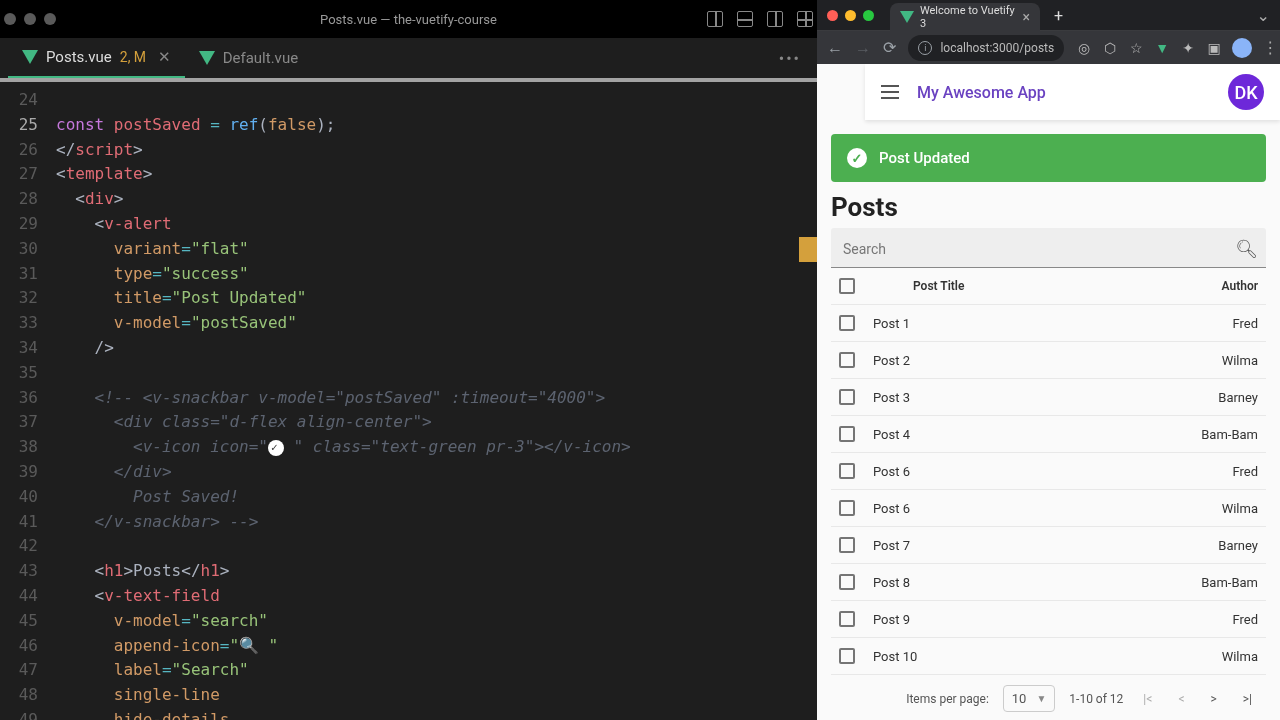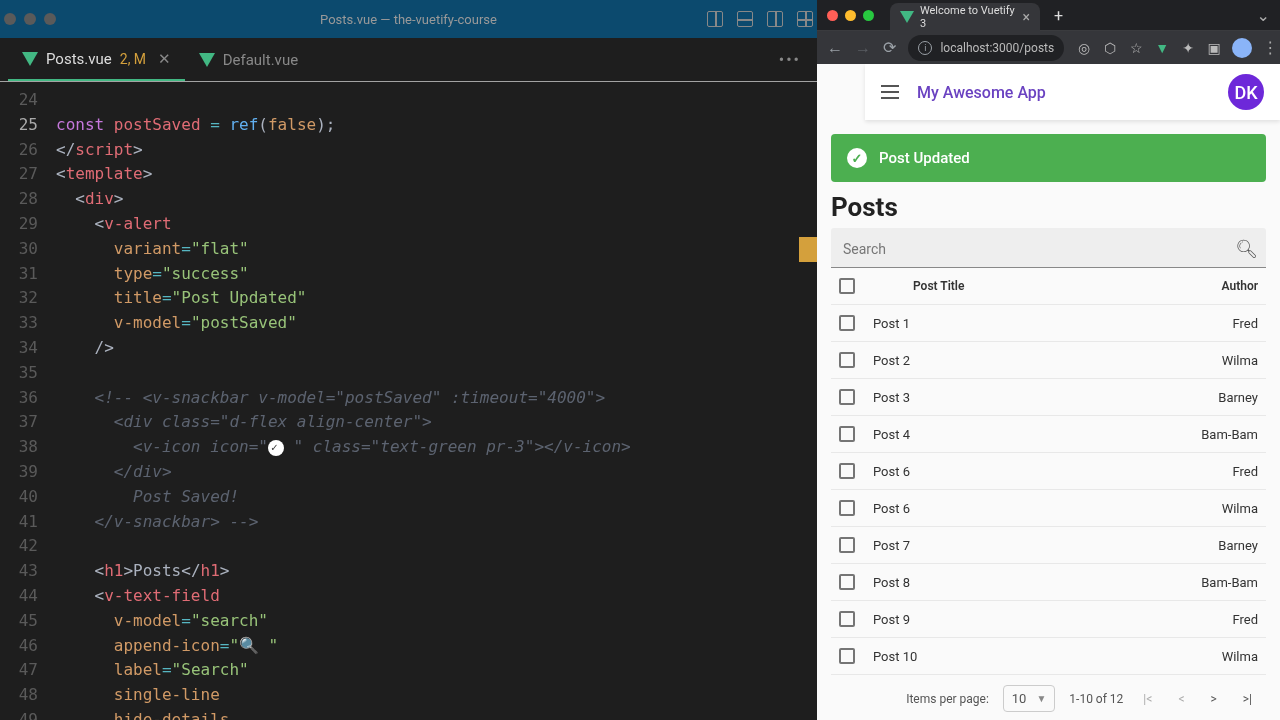--- a/index.html
+++ b/index.html
@@ -1,34 +1,34 @@
 <!DOCTYPE html>
 <html><head>
   <meta charset="utf-8">
   <style>
     * { box-sizing: border-box; margin: 0; padding: 0; }
     body { font-family: -apple-system, BlinkMacSystemFont, "Segoe UI", Roboto, sans-serif; width: 1280px; height: 720px; overflow: hidden; display: flex; background: #000; }
     
     
     .editor-panel { width: 817px; height: 720px; background: #1e1e1e; display: flex; flex-direction: column; }
-    .editor-titlebar { height: 38px; background: #0c4a6e; display: flex; align-items: center; padding: 0 4px; position: relative; }
+    .editor-titlebar { height: 38px; background: #000000; display: flex; align-items: center; padding: 0 4px; position: relative; }
     .traffic-lights { display: flex; gap: 8px; }
     .traffic-light { width: 12px; height: 12px; border-radius: 50%; }
     .tl-red { background: #5a5a5a; }
     .tl-yellow { background: #5a5a5a; }
     .tl-green { background: #5a5a5a; }
     .editor-title { position: absolute; left: 50%; transform: translateX(-50%); color: #999; font-size: 13px; }
     .layout-icons { margin-left: auto; display: flex; gap: 14px; }
     .layout-icon { width: 16px; height: 16px; border: 1.5px solid #888; border-radius: 2px; position: relative; }
     .layout-icon.split::after { content: ''; position: absolute; left: 50%; top: 0; bottom: 0; width: 1.5px; background: #888; }
     .layout-icon.hsplit::after { content: ''; position: absolute; top: 50%; left: 0; right: 0; height: 1.5px; background: #888; }
     .layout-icon.grid::before { content: ''; position: absolute; left: 50%; top: 0; bottom: 0; width: 1.5px; background: #888; }
     .layout-icon.grid::after { content: ''; position: absolute; top: 50%; left: 0; right: 0; height: 1.5px; background: #888; }
     
-    .editor-tabs { height: 44px; background: #1e1e1e; display: flex; align-items: center; border-bottom: 1px solid #a3a3a3; padding-left: 8px; }
+    .editor-tabs { height: 44px; background: #1e1e1e; display: flex; align-items: center; border-bottom: 4px solid #a3a3a3; padding-left: 8px; }
     .tab { display: flex; align-items: center; gap: 8px; padding: 0 14px; height: 100%; color: #888; font-size: 15px; }
     .tab.active { color: #ddd; border-bottom: 2px solid #42b883; }
     .vue-icon { width: 16px; height: 14px; position: relative; }
     .vue-icon::before { content: ''; position: absolute; border-left: 8px solid transparent; border-right: 8px solid transparent; border-top: 14px solid #42b883; }
     .tab-status { color: #d4a03c; font-size: 14px; }
     .tab-close { color: #888; margin-left: 4px; }
     .tab-dots { margin-left: auto; margin-right: 16px; color: #888; letter-spacing: 2px; }
     
     .editor-body { flex: 1; display: flex; background: #1e1e1e; font-family: 'Menlo', 'Monaco', monospace; font-size: 16px; line-height: 24.8px; overflow: hidden; padding-top: 6px; }
     .gutter { width: 56px; text-align: right; padding-right: 18px; color: #5a5a5a; user-select: none; }

